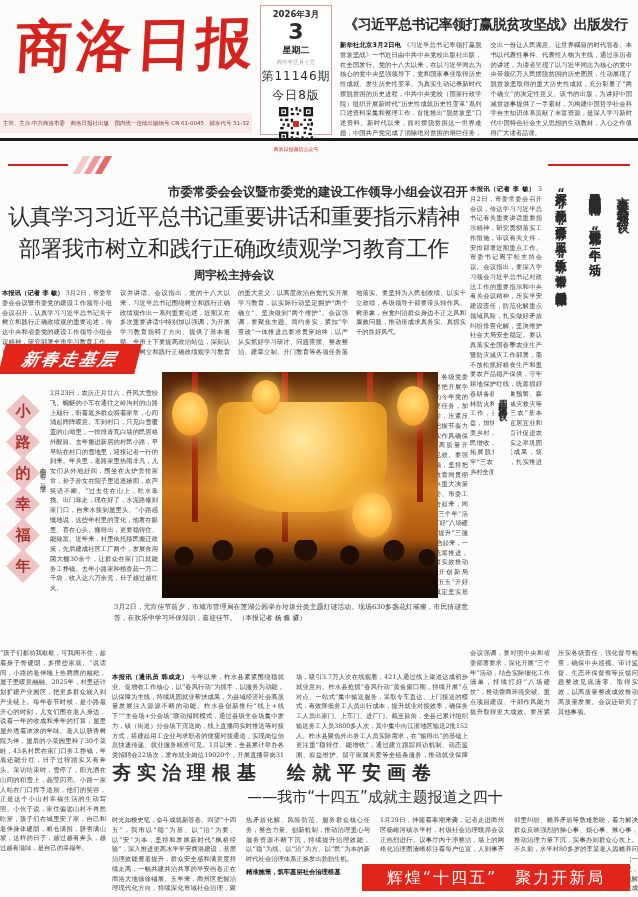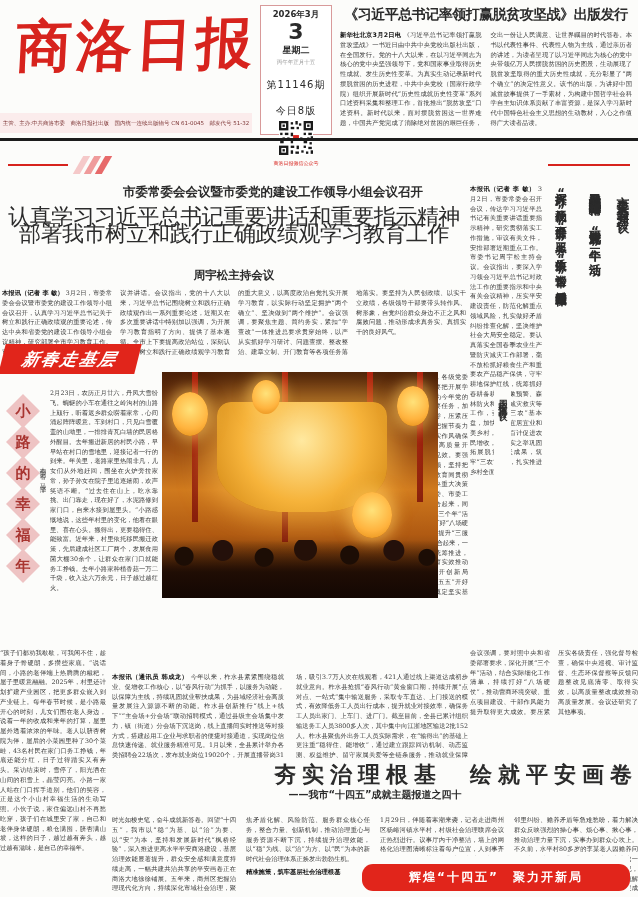--- a/index.html
+++ b/index.html
@@ -12,38 +12,38 @@
   .paper-sub{position:absolute;left:0;top:97px;width:256px;text-align:center;color:#d7231d;
         font-weight:bold;font-size:12px;letter-spacing:5px;}
   .pink-strip{position:absolute;left:0;top:113px;width:252px;height:20px;background:#fbecec;
         font-size:5.5px;color:#7d3535;line-height:20px;text-align:center;white-space:nowrap;}
   .datebox{position:absolute;left:260px;top:5px;width:72px;height:130px;border:1px solid #d89a9a;
         background:#fff;text-align:center;box-sizing:border-box;padding-top:3px;}
   .db-ym{font-size:8.5px;font-weight:bold;}
   .db-day{font-size:22px;font-weight:bold;line-height:22px;}
   .db-wd{font-size:9px;font-weight:bold;margin-top:1px;}
   .db-lunar{font-size:5.5px;color:#9a9a9a;margin-top:2px;}
-  .db-issue,.db-pages{font-size:10px;margin-top:12px;letter-spacing:1px;}
+  .db-issue,.db-pages{font-size:12px;margin-top:2px;letter-spacing:1px;}
   .db-qr{margin-top:3px;}
   .db-qrcap{font-size:5px;color:#d7231d;margin-top:1px;}
-  .tr-article{position:absolute;left:340px;top:6px;width:292px;}
+  .tr-article{position:absolute;left:340px;top:16px;width:292px;}
   .tr-headline{font-size:14px;font-weight:900;letter-spacing:-0.5px;white-space:nowrap;
         text-align:center;overflow:hidden;}
   .tr-body{margin-top:6px;height:104px;overflow:hidden;column-count:2;column-gap:9px;
         font-size:6.3px;line-height:1.55;text-align:justify;font-family:"DejaVu Serif",serif;color:#3a3a3a;}
   .rule{position:absolute;left:0;top:138px;width:638px;height:3px;background:#1c1c1c;}
   
   .tb-line{position:absolute;top:164px;height:2px;background:#d7231d;}
   .tb-stripe{position:absolute;top:156px;width:7px;height:18px;transform:skewX(-30deg);}
   .banner-box{position:absolute;left:112px;top:151px;width:418px;height:27px;background:#e1251b;
         color:#fff;font-weight:900;font-size:16.5px;line-height:27px;text-align:center;
         letter-spacing:2px;white-space:nowrap;}
   
-  .lead-kicker{position:absolute;left:0;top:184px;width:468px;text-align:center;
-        font-size:12.5px;font-weight:bold;margin-left:39px;}
+  .lead-kicker{position:absolute;left:0;top:184px;width:468px;text-align:right;
+        font-size:12.5px;font-weight:bold;}
   .lead-h1{position:absolute;left:0;width:468px;text-align:center;font-size:22px;
         font-weight:400;letter-spacing:-0.5px;white-space:nowrap;}
   .lead-byline{position:absolute;left:0;top:268px;width:468px;text-align:center;
         font-size:11.5px;font-weight:bold;}
   .smallbody{font-size:6.3px;line-height:1.55;text-align:justify;
         font-family:"DejaVu Serif",serif;color:#3a3a3a;overflow:hidden;}
   .lead-body{position:absolute;left:2px;top:288px;width:464px;height:80px;
         column-count:4;column-gap:8px;}
   .lead-cont{position:absolute;left:408px;top:372px;width:60px;height:226px;}
   
@@ -96,32 +96,32 @@
   .rb-headB{position:absolute;left:545px;top:184px;height:462px;width:31px;font-weight:900;
         font-size:11.5px;letter-spacing:0.5px;line-height:31px;overflow:hidden;}
   .rb-headA{position:absolute;left:579px;top:184px;height:462px;width:31px;font-weight:900;
         font-size:12px;letter-spacing:0.5px;line-height:31px;overflow:hidden;}
   .rb-headA .part2{padding-top:12px;}
   .rb-kicker{position:absolute;left:613px;top:186px;height:160px;font-size:12.5px;
         font-weight:bold;letter-spacing:3px;line-height:20px;}
   .rb-bottom{position:absolute;left:470px;top:648px;width:168px;height:142px;
         column-count:2;column-gap:8px;}
   
-  .pa-headline{position:absolute;left:112px;top:760px;width:526px;text-align:right;
-        font-size:22px;font-weight:900;letter-spacing:6px;white-space:nowrap;}
+  .pa-headline{position:absolute;left:112px;top:760px;width:526px;text-align:left;
+        font-size:19px;font-weight:900;letter-spacing:6px;white-space:nowrap;}
   .pa-subtitle{position:absolute;left:112px;top:788px;width:526px;text-align:center;
-        font-size:10px;font-weight:bold;}
+        font-size:15px;font-weight:normal;}
   .pa-byline{position:absolute;left:112px;top:802px;width:526px;text-align:center;font-size:7.5px;}
   .pa-body{position:absolute;left:112px;top:815px;width:526px;height:80px;
         column-count:4;column-gap:10px;}
   .pa-body .subhead{display:block;font-weight:900;font-family:"DejaVu Sans",sans-serif;
         margin:3px 0;color:#111;}
   .banner-wrap{position:absolute;left:354px;top:856px;padding:8px 0 0 8px;background:#fcfcfa;}
-  .bottom-banner{width:268px;height:27px;background:#e1251b;color:#fff;font-weight:700;
-        font-size:12px;line-height:27px;text-align:center;letter-spacing:2px;white-space:nowrap;border-radius:11px;}
+  .bottom-banner{width:268px;height:27px;background:#e1251b;color:#fff;font-weight:400;
+        font-size:16px;line-height:27px;text-align:center;letter-spacing:2px;white-space:nowrap;}
   b.dl{font-family:"DejaVu Sans",sans-serif;color:#111;}
   p{margin:0;}
 </style>
 </head>
 <body>
 
 <div id="page">
 
   <div class="paper-title">商洛日报</div>
   <div class="pink-strip">主管、主办:中共商洛市委　商洛日报社出版　国内统一连续出版物号 CN 61-0045　邮发代号 51-32</div>
@@ -196,21 +196,21 @@
   <div class="rule"></div>
 
   <div class="tb-line" style="left:8px;width:60px;"></div>
   <div class="tb-stripe" style="left:78px;background:#f5c9c9;"></div>
   <div class="tb-stripe" style="left:89px;background:#ef9b9b;"></div>
   <div class="tb-stripe" style="left:100px;background:#e76a6a;"></div>
   <div class="tb-line" style="left:548px;width:82px;"></div>
 
   <div class="lead-kicker">市委常委会会议暨市委党的建设工作领导小组会议召开</div>
   <div class="lead-h1" style="top:202px;">认真学习习近平总书记重要讲话和重要指示精神</div>
-  <div class="lead-h1" style="top:219px;">部署我市树立和践行正确政绩观学习教育工作</div>
+  <div class="lead-h1" style="top:234px;">部署我市树立和践行正确政绩观学习教育工作</div>
   <div class="lead-byline">周宇松主持会议</div>
   <div class="lead-body smallbody">
     <p><b class="dl">本报讯（记者 李 敏）</b>
     <span>3月2日，市委常委会会议暨市委党的建设工作领导小组会议召开，认真学习习近平总书记关于树立和践行正确政绩观的重要论述，传达中央和省委党的建设工作领导小组会议精神，研究部署全市学习教育工作。市委书记、领导小组组长周宇松主持会议并讲话。会议指出，党的十八大以来，习近平总书记围绕树立和践行正确政绩观作出一系列重要论述，近期又在多次重要讲话中特别加以强调，为开展学习教育指明了方向、提供了基本遵循。全市上下要提高政治站位，深刻认识开展树立和践行正确政绩观学习教育的重大意义，以高度政治自觉扎实开展学习教育，以实际行动坚定拥护“两个确立”、坚决做到“两个维护”。会议强调，要聚焦主题、简约务实，紧扣“学查改”一体推进总要求贯穿始终，以严从实抓好学习研讨、问题查摆、整改整治、建章立制、开门教育等各项任务落地落实。要坚持为人民创政绩、以实干立政绩，各级领导干部要带头转作风、树形象，自觉纠治群众身边不正之风和腐败问题，推动形成求真务实、真抓实干的良好风气。</span></p>
   </div>
   <div class="lead-cont smallbody">会议要求，各级党委（党组）要把开展学习教育作为今年党的建设的重要任务，加强组织领导，压紧压实责任，把握节奏力度，以严实作风确保学习教育高质量开展、见行见效。要强化统筹兼顾，坚持把开展学习教育同贯彻落实党中央重大决策部署和省委、市委工作安排结合起来，同深化开展“三个年”活动、深入打好“八场硬仗”、全面提升“三服务”质效结合起来，一体谋划、统筹推进，以学习教育实效推动各项工作开创新局面，为“十五五”开好局起好步奠定坚实基础。</div>
 
   <div class="cf-banner">新春走基层</div>
   <div class="cf-titlecol">
     <div class="diamond">
@@ -241,20 +241,24 @@
     <div class="ph-ribbon" style="left:120px;height:170px;"></div>
     <div class="ph-ribbon" style="left:205px;"></div>
     <div class="ph-ribbon" style="left:255px;height:130px;"></div>
     <div class="ph-arch"></div>
     <div class="ph-lantern" style="left:10px;top:20px;width:36px;height:44px;"></div>
     <div class="ph-lantern" style="left:235px;top:14px;width:32px;height:40px;"></div>
     <div class="ph-lantern" style="left:90px;top:8px;width:28px;height:34px;"></div>
     <div class="ph-lantern" style="left:190px;top:120px;width:40px;height:46px;"></div>
     <div class="ph-crowd"></div>
   </div>
+  <div class="caption">
+    <span>3月2日，元宵佳节前夕，市城市管理局在莲湖公园举办垃圾分类主题灯谜活动。现场630多盏花灯璀璨，市民猜谜竞答，在欢乐中学习环保知识，喜迎佳节。</span>
+    <span>（本报记者 杨 鑫 摄）</span>
+  </div>
 
   <div class="zs-body smallbody">
     <p><b class="dl">本报讯（通讯员 韩成龙）</b>
     <span>今年以来，柞水县紧紧围绕稳就业、促增收工作核心，以“春风行动”为抓手，以服务为动能，以保障为主线，持续巩固就业帮扶成果，为县域经济社会高质量发展注入源源不断的动能。柞水县创新推行“线上+线下”“主会场+分会场”联动招聘模式，通过县级主会场集中发力，镇（街道）分会场下沉送岗，线上直播间实时推送等对接方式，搭建起用工企业与求职者的便捷对接通道，实现岗位信息快速传递、就业服务精准可见。1月以来，全县累计举办各类招聘会22场次，发布就业岗位19020个，开展直播带岗31场，吸引3.7万人次在线观看，421人通过线上渠道达成初步就业意向。柞水县抢抓“春风行动”黄金窗口期，持续开展“点对点、一站式”集中输送服务，采取专车直达、上门接送的模式，有效降低务工人员出行成本，提升就业对接效率，确保务工人员出家门、上车门、进厂门。截至目前，全县已累计组织输送务工人员3800多人次，其中集中向江浙地区输送2批152人。柞水县聚焦外出务工人员实际需求，在“输得出”的基础上更注重“稳得住、能增收”，通过建立跟踪回访机制、动态监测、权益维护、留守家属关爱等全链条服务，推动就业保障从“一时帮”向“全程帮”转变，真正让外出务工人员安心就业、生活舒心、发展顺心。</span></p>
   </div>
 
   <div class="rb-body smallbody">
     <p><b class="dl">本报讯（记者 李 敏）</b>
     <span>3月2日，市委常委会召开会议，传达学习习近平总书记有关重要讲话重要指示精神，研究贯彻落实工作措施，审议有关文件，安排部署近期重点工作。市委书记周宇松主持会议。会议指出，要深入学习领会习近平总书记对政法工作的重要指示和中央有关会议精神，压实平安建设责任，防范化解重点领域风险，扎实做好矛盾纠纷排查化解，坚决维护社会大局安全稳定。要认真落实全国春季农业生产暨防灾减灾工作部署，毫不放松抓好粮食生产和重要农产品稳产保供，守牢耕地保护红线，统筹抓好春耕备耕、气象预警、森林防火和防灾减灾救灾等工作，夯实“三农”基本盘，加快建设宜居宜业和美乡村，千方百计促进农民增收，以更实之举巩固拓展脱贫攻坚成果，筑牢“三农”基础，扎实推进乡村全面振兴。</span></p>
   </div>

